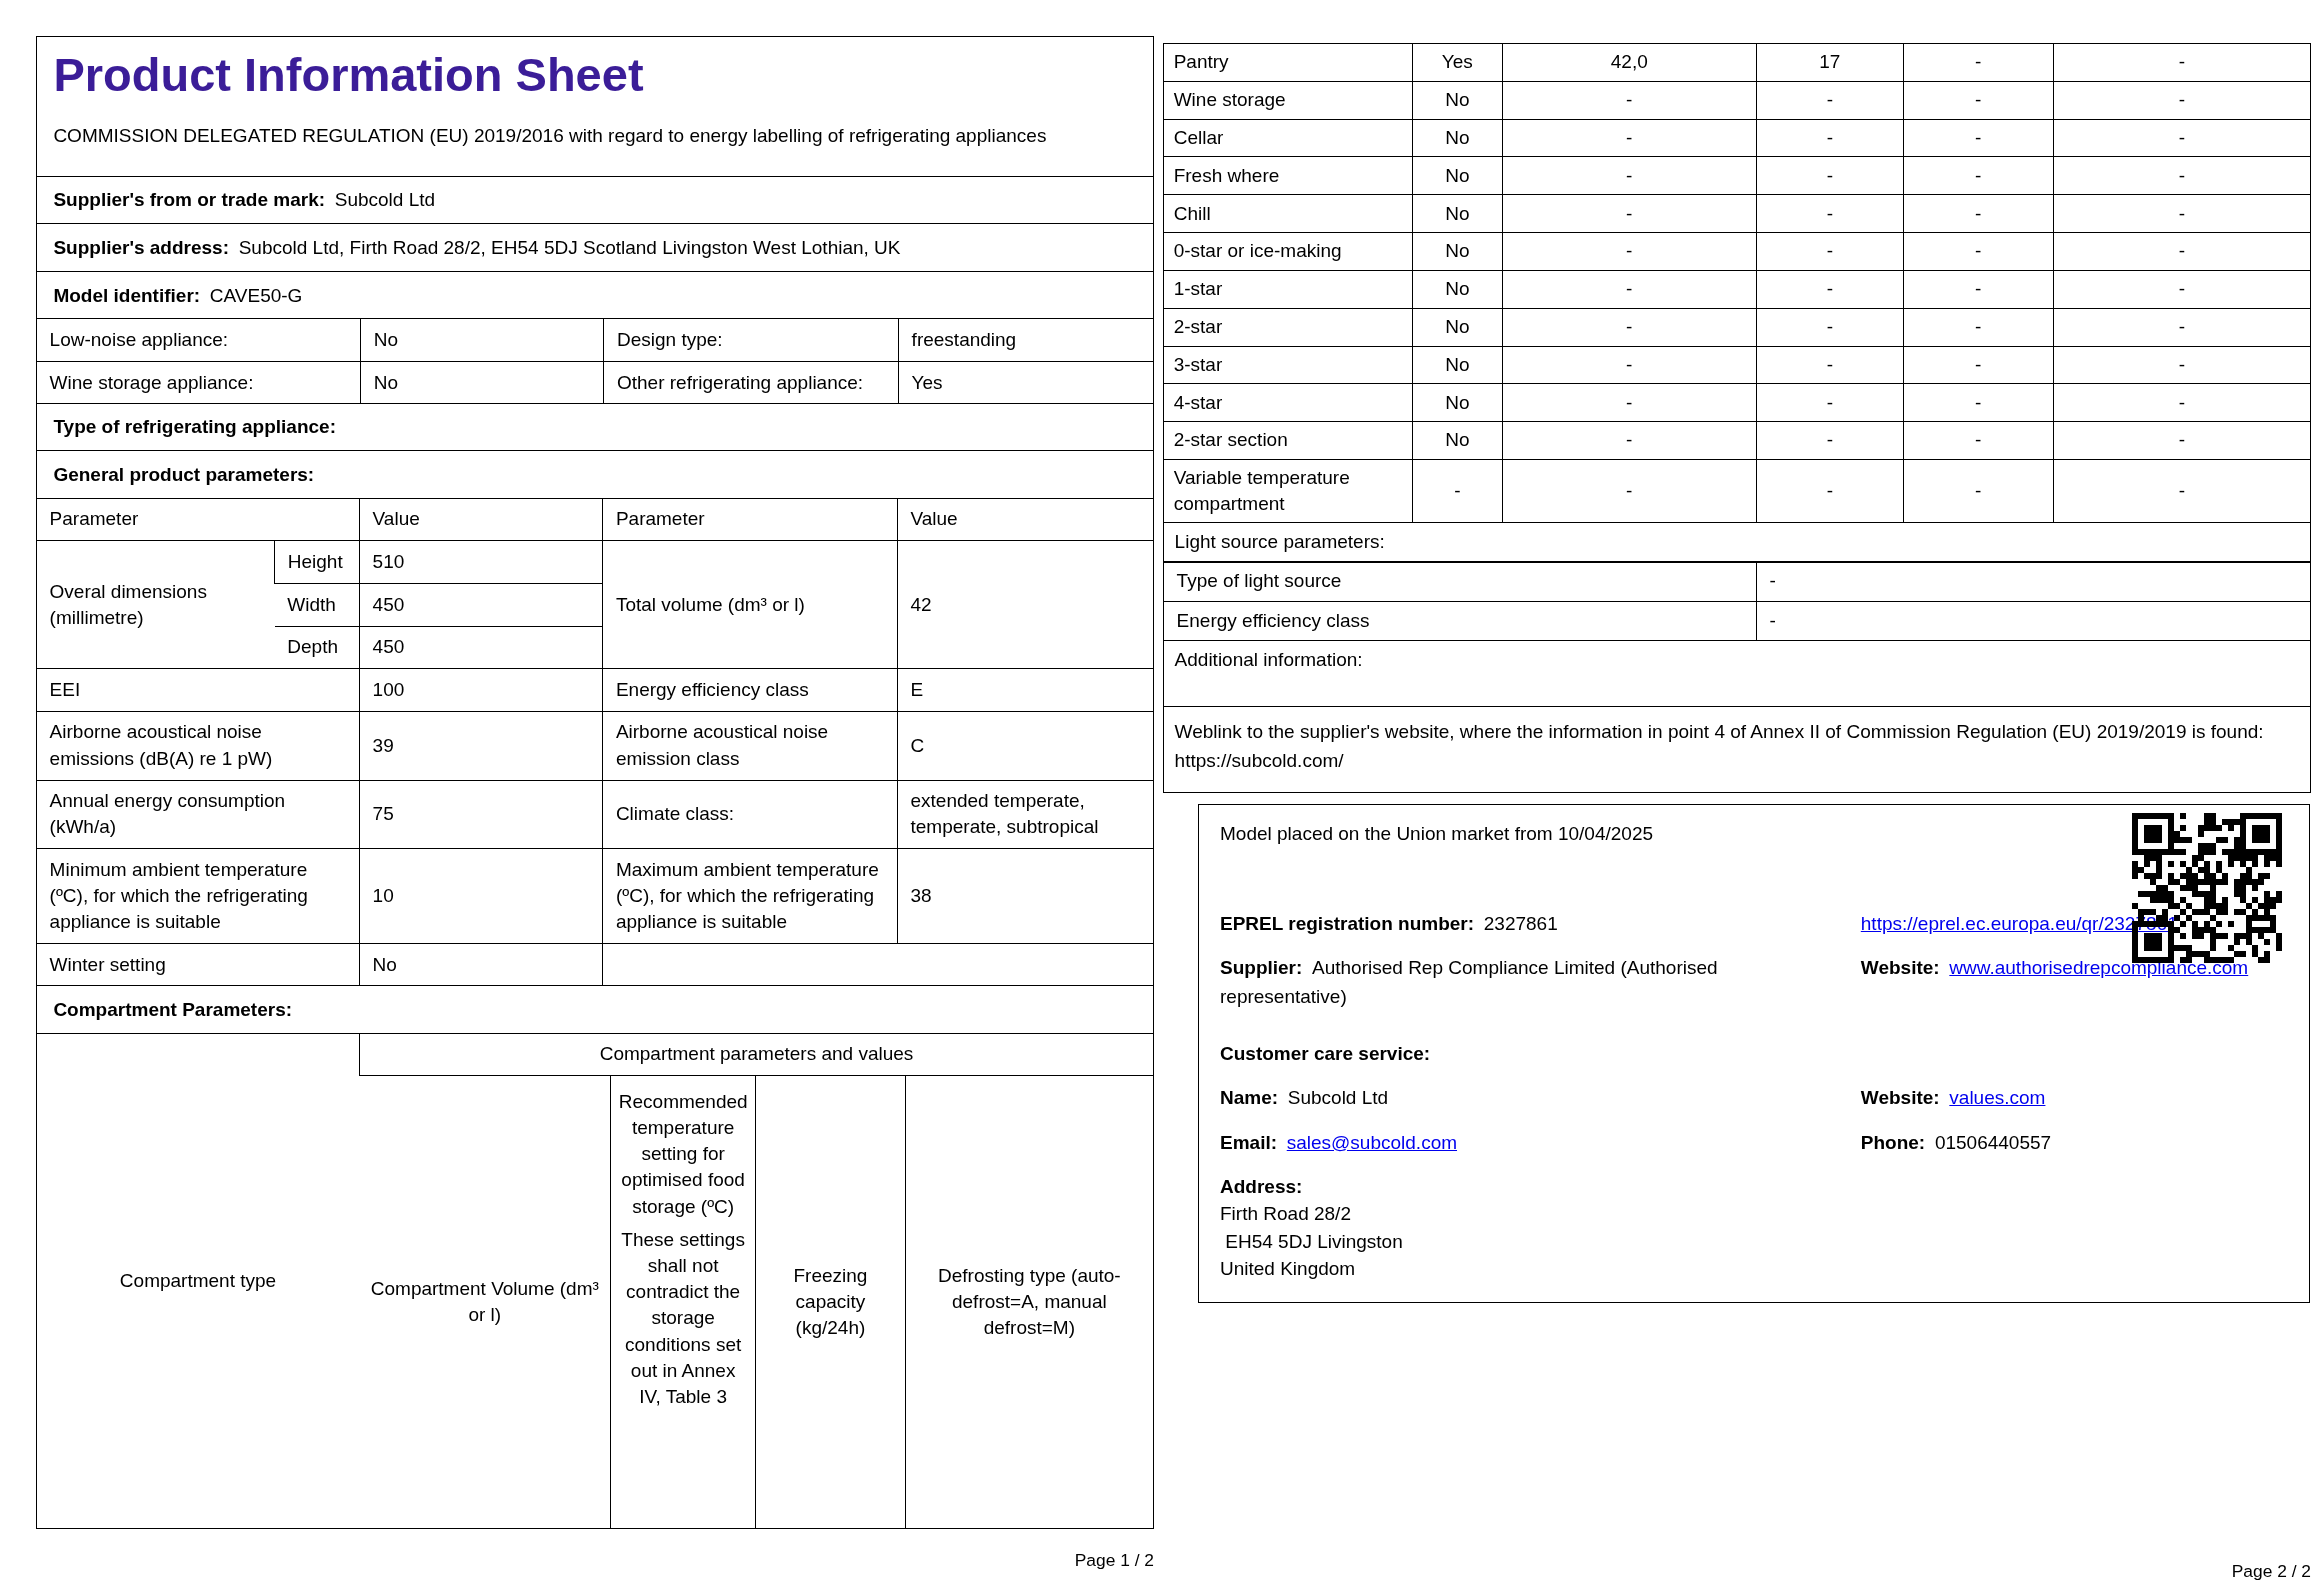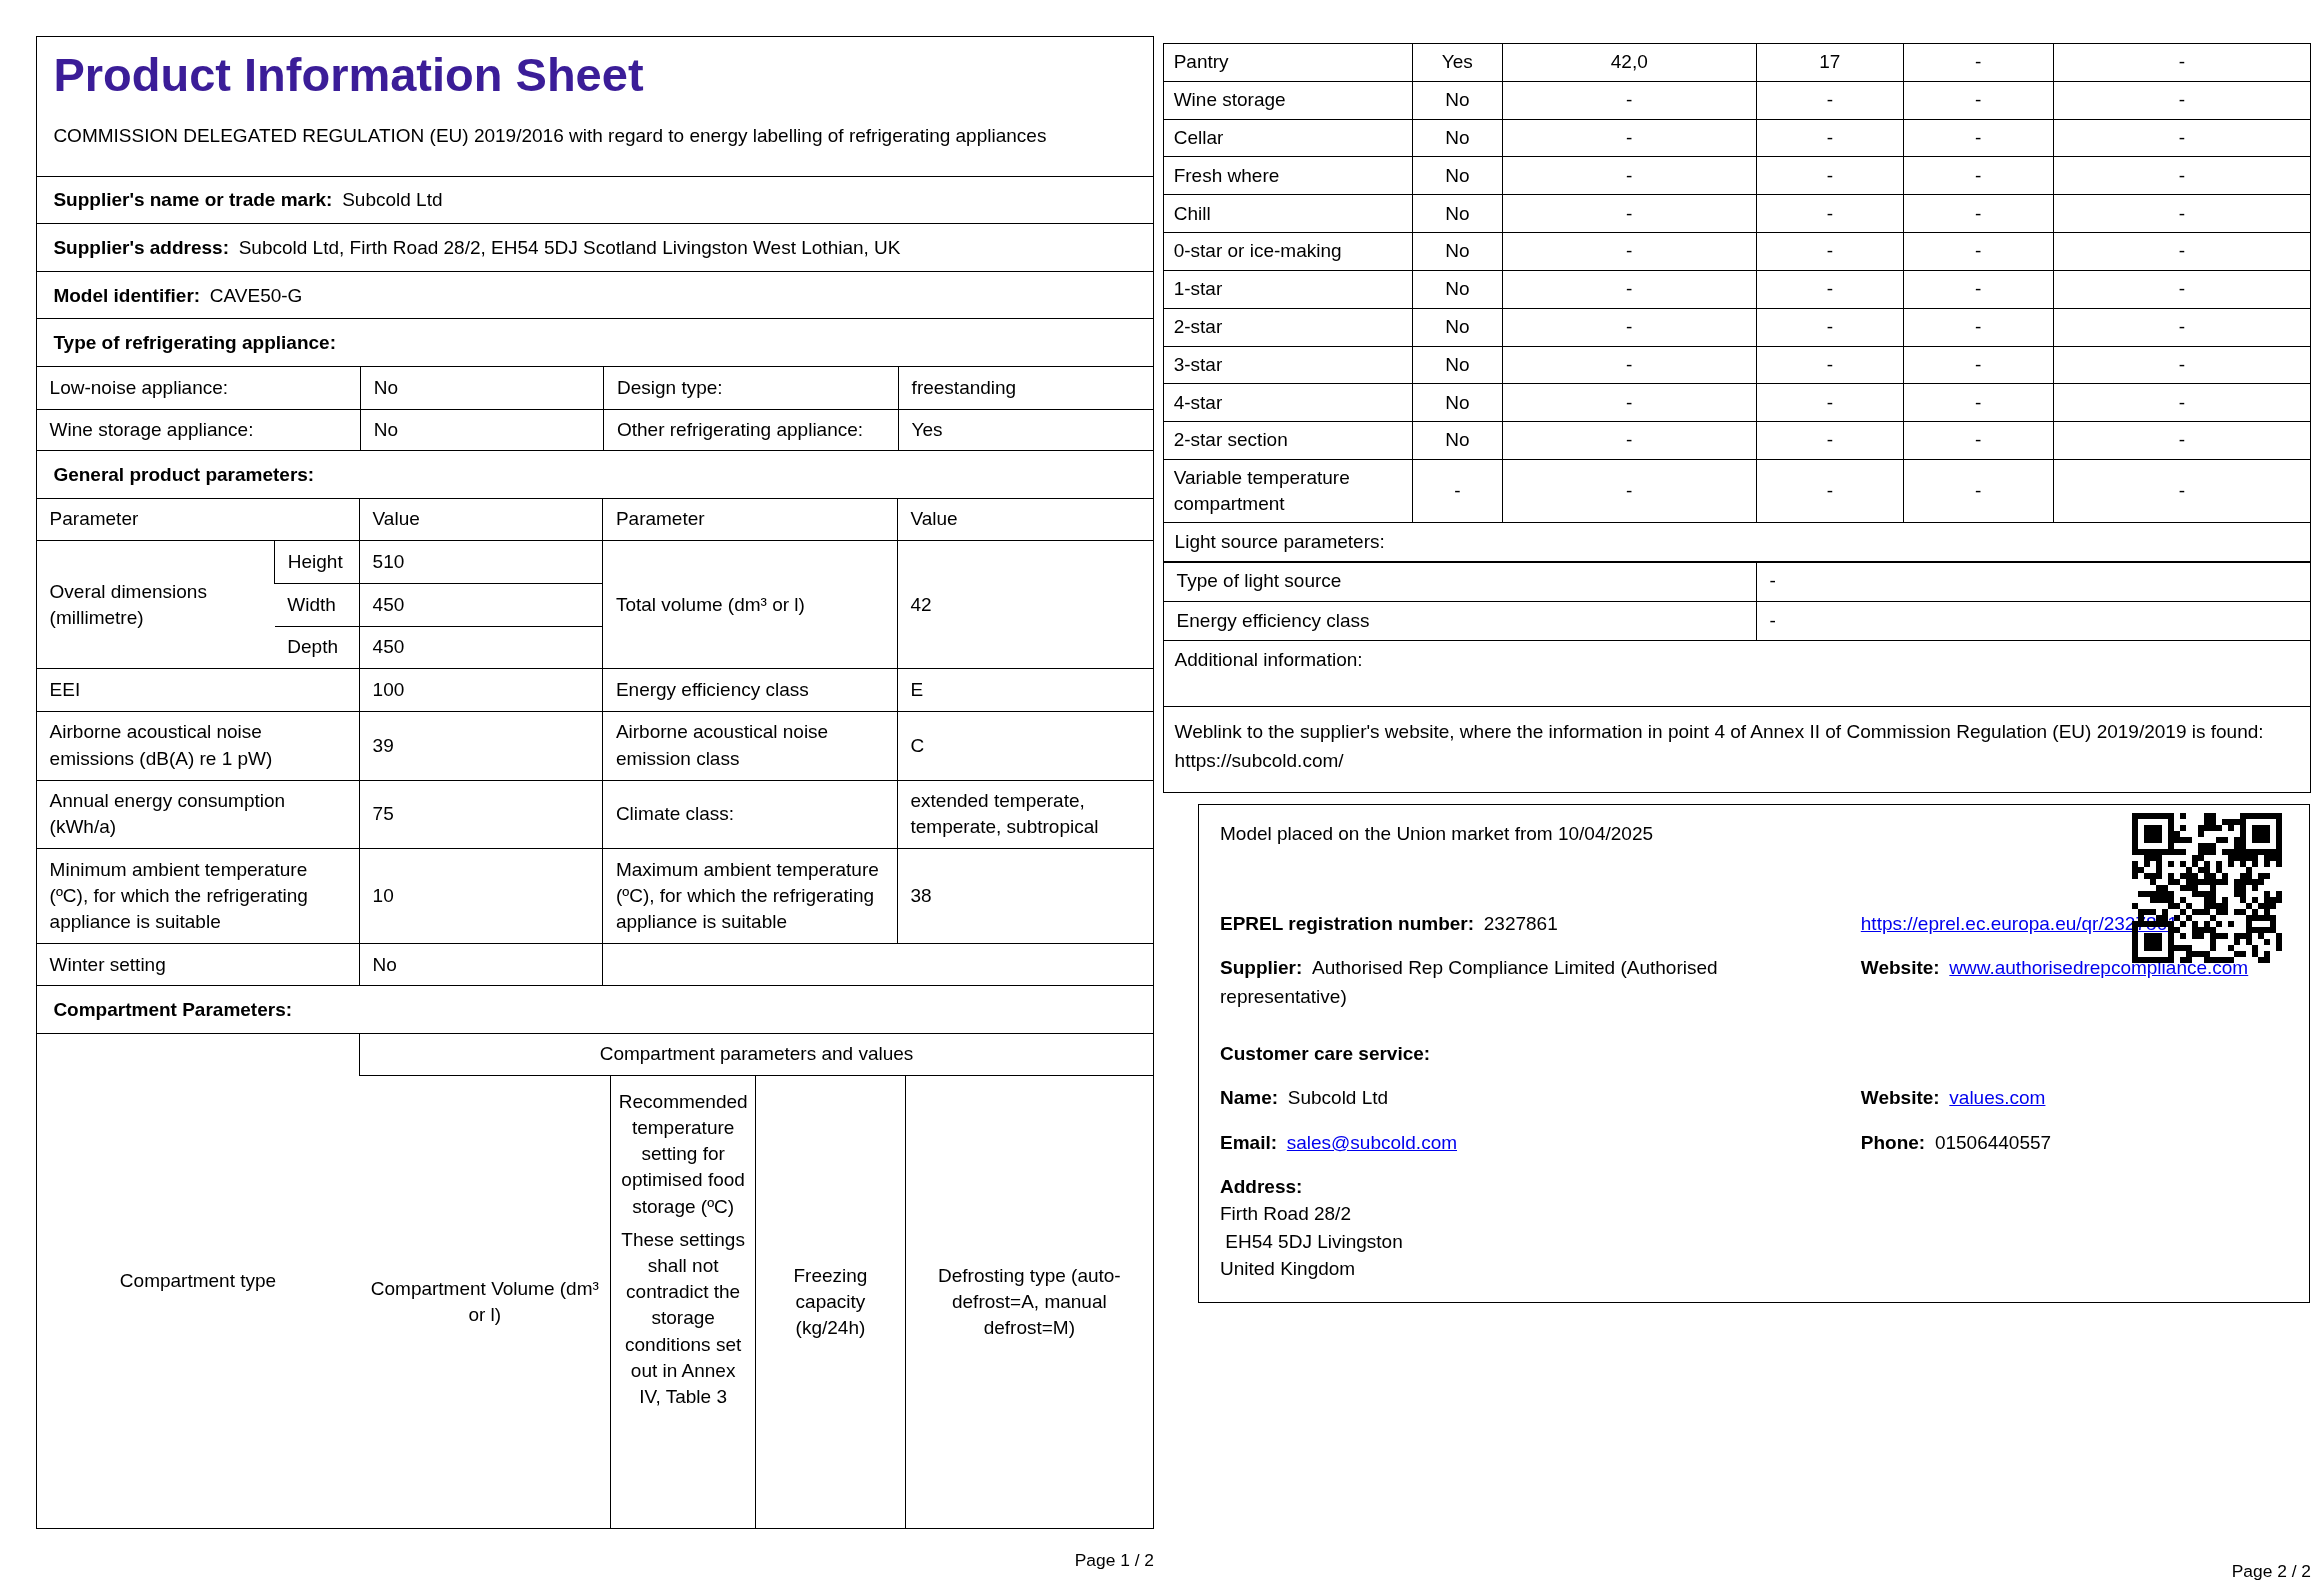--- a/index.html
+++ b/index.html
@@ -74,32 +74,30 @@
 <div class="canvas">
 
   <div class="page1">
 
     <div class="p1box first titlebox">
       <div class="doc-title">Product Information Sheet</div>
       <div class="regulation">COMMISSION DELEGATED REGULATION (EU) 2019/2016 with regard to energy labelling of refrigerating appliances</div>
     </div>
 
     <div class="p1box kv">
-      <b>Supplier's name or trade mark:</b><span class="v">Subcold Ltd</span>
+      <b>Supplier's from or trade mark:</b><span class="v">Subcold Ltd</span>
     </div>
 
     <div class="p1box kv">
       <b>Supplier's address:</b><span class="v">Subcold Ltd, Firth Road 28/2, EH54 5DJ Scotland Livingston West Lothian, UK</span>
     </div>
 
     <div class="p1box kv">
       <b>Model identifier:</b><span class="v">CAVE50-G</span>
     </div>
-
-    <div class="p1box sect">Type of refrigerating appliance:</div>
 
     <div class="p1box tablebox">
       <table>
         <colgroup>
             <col style="width:29%">
             <col style="width:21.8%">
             <col style="width:26.4%">
             <col style="width:22.8%">
           </colgroup>
         <tbody>
@@ -111,20 +109,22 @@
         </tr>
         <tr>
           <td>Wine storage appliance:</td>
           <td>No</td>
           <td class="justify">Other refrigerating appliance:</td>
           <td>Yes</td>
         </tr>
       </tbody>
         </table>
     </div>
+
+    <div class="p1box sect">Type of refrigerating appliance:</div>
 
     <div class="p1box sect">General product parameters:</div>
 
     <div class="p1box tablebox">
       <table>
         <colgroup>
             <col style="width:21.3%">
             <col style="width:7.6%">
             <col style="width:21.8%">
             <col style="width:26.4%">

